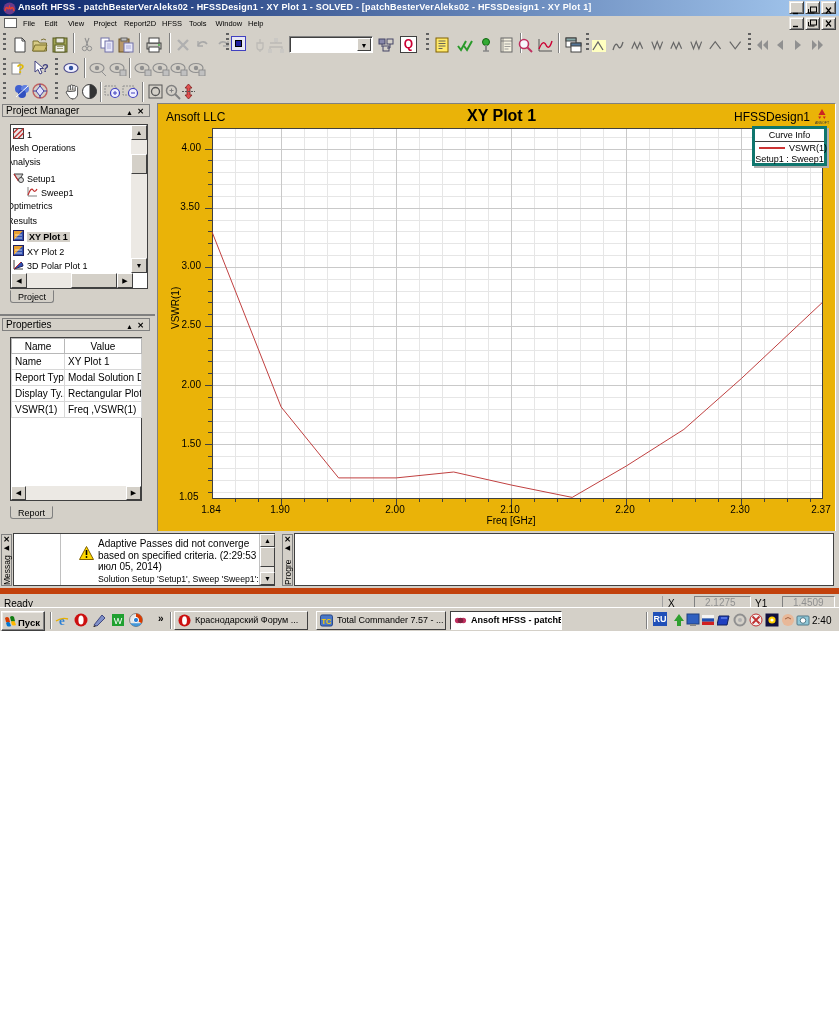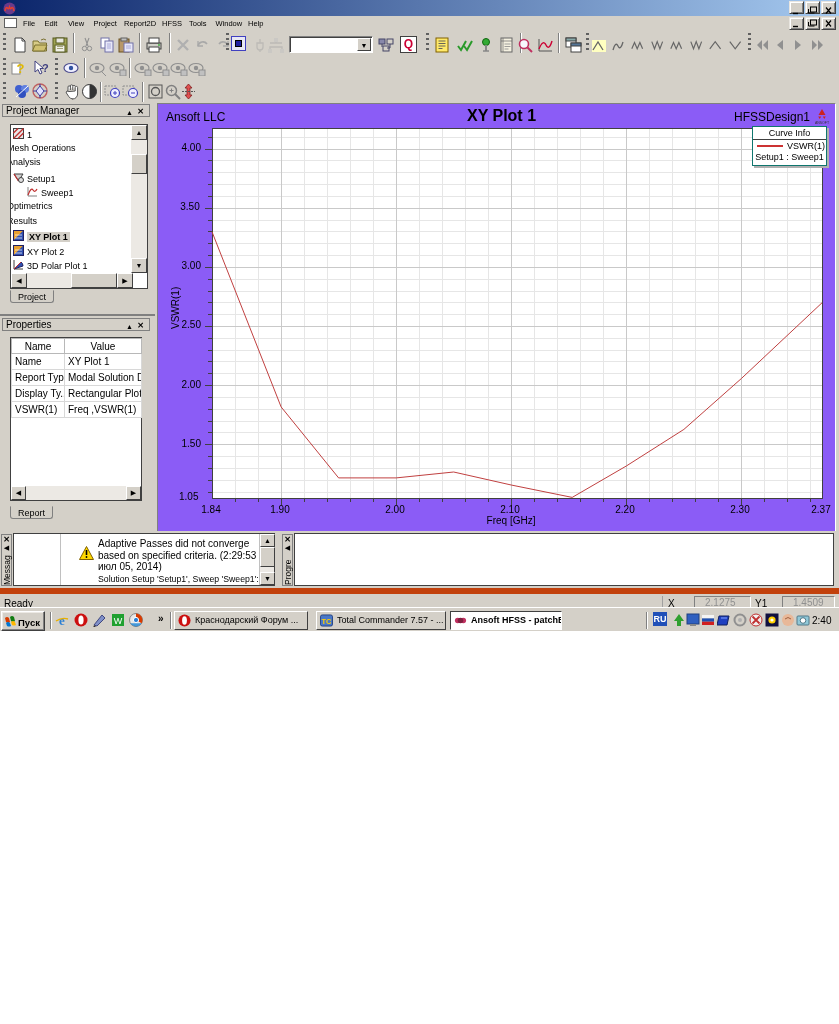--- a/index.html
+++ b/index.html
@@ -14,20 +14,21 @@
 .sb { background:#d4d0c8; border:1px solid; border-color:#fff #404040 #404040 #fff; }
 </style></head>
 <body>
 <div id="app">
 
 <div class="abs" style="left:0;top:0;width:839px;height:16px;background:linear-gradient(to right,#0a246a,#a6caf0);">
   <svg class="abs" style="left:3px;top:2px" width="13" height="13" viewBox="0 0 13 13">
         <circle cx="6.5" cy="6.5" r="6" fill="#6a3a8a"></circle>
         <path d="M2 9 Q3 4 4.5 6 Q5.5 8 6.5 5 Q7.5 8 8.5 6 Q10 4 11 9" fill="none" stroke="#e04030" stroke-width="1.6"></path>
       </svg>
+  <div class="abs" style="left:18px;top:2px;font-size:9px;font-weight:bold;color:#ffffff;white-space:nowrap;letter-spacing:0.2px">Ansoft HFSS - patchBesterVerAleks02 - HFSSDesign1 - XY Plot 1 - SOLVED - [patchBesterVerAleks02 - HFSSDesign1 - XY Plot 1]</div>
   <div class="abs" style="right:3px;top:1px;">
     <span class="capbtn"><svg width="13" height="11" viewBox="0 0 13 11">
             <path d="M3 8.5 h5" stroke="#000" stroke-width="1.4"></path>
           </svg></span><span class="capbtn"><svg width="13" height="11" viewBox="0 0 13 11">
             <rect x="4.5" y="2" width="6" height="5" fill="none" stroke="#000"></rect>
             <path d="M2.5 4 v4 h6" fill="none" stroke="#000"></path>
           </svg></span><span class="capbtn"><svg width="13" height="11" viewBox="0 0 13 11">
             <path d="M4 2.5 L9 8.5 M9 2.5 L4 8.5" stroke="#000" stroke-width="1.2"></path>
           </svg></span>
   </div>
@@ -389,21 +390,21 @@
   </tbody>
       </table>
   <style>.pc { border:1px solid #d8d8d8; height:16px; padding-left:3px; overflow:hidden; }</style>
   <div class="abs" style="left:0px;bottom:0px;width:130px;height:14px;background:#ece9e4;">
     <div class="sb" style="position:absolute;left:0;width:15px;height:14px;font-size:7px;text-align:center;line-height:12px">◀</div>
     <div class="sb" style="position:absolute;right:0;width:15px;height:14px;font-size:7px;text-align:center;line-height:12px">▶</div>
   </div>
 </div>
 <div class="tab" style="left:10px;top:506px;">Report</div>
 
-<div class="abs" style="left:157px;top:103px;width:679px;height:525px;background:#8b5cf6;border:1px solid;border-color:#808080 #fff #fff #808080;">
+<div class="abs" style="left:157px;top:103px;width:679px;height:525px;background:#eab308;border:1px solid;border-color:#808080 #fff #fff #808080;">
   <div class="abs" style="left:8px;top:6px;font-size:12px">Ansoft LLC</div>
   <div class="abs" style="left:4px;top:3px;width:679px;text-align:center;font-size:16px;font-weight:bold">XY Plot 1</div>
   <div class="abs" style="left:576px;top:6px;font-size:12px">HFSSDesign1</div>
   <svg class="abs" style="left:653px;top:4px" width="22" height="16" viewBox="0 0 22 16">
     <path d="M11 1 L14.5 7 L7.5 7 Z" fill="#cc2222"></path>
     <path d="M7.2 8.5 L10.2 8.5 L8.7 11 Z M11.8 8.5 L14.8 8.5 L13.3 11 Z" fill="#cc2222"></path>
     <text x="11" y="15.5" font-size="3.5" text-anchor="middle" fill="#333" font-family="Liberation Sans">ANSOFT</text>
   </svg>
   <svg class="abs" style="left:0;top:0" width="679" height="427" viewBox="0 0 679 427" shape-rendering="crispEdges">
     <rect x="54" y="24" width="610" height="370" fill="#ffffff"></rect>
@@ -519,21 +520,21 @@
 <line x1="560.4" y1="394" x2="560.4" y2="398" stroke="#404040"></line>
 <line x1="583.4" y1="394" x2="583.4" y2="401" stroke="#404040"></line>
 <line x1="606.5" y1="394" x2="606.5" y2="398" stroke="#404040"></line>
 <line x1="629.5" y1="394" x2="629.5" y2="398" stroke="#404040"></line>
 <line x1="652.5" y1="394" x2="652.5" y2="398" stroke="#404040"></line>
     <rect x="54" y="24" width="610" height="370" fill="none" stroke="#404040"></rect>
   </svg>
   <svg class="abs" style="left:0;top:0" width="679" height="427" viewBox="0 0 679 427">
     <polyline points="54.0,127.8 123.1,302.9 180.6,373.9 238.2,373.9 295.7,368.0 353.2,381.0 414.2,393.4 468.3,362.0 525.9,325.4 583.4,274.5 664.0,198.8" fill="none" stroke="#c04040" stroke-width="1"></polyline>
   </svg>
-  <div class="abs" style="left:594px;top:22px;width:75px;height:40px;background:#fff;border:1px solid #0f766e;box-shadow:2px 2px 0 #b0b0b0;font-size:9px">
+  <div class="abs" style="left:594px;top:22px;width:75px;height:40px;background:#fff;border:3px solid #0f766e;box-shadow:2px 2px 0 #b0b0b0;font-size:9px">
     <div style="text-align:center;border-bottom:1px solid #404040;height:13px;line-height:12px">Curve Info</div>
     <div style="position:relative;height:12px;">
           <div style="position:absolute;left:4px;top:5px;width:26px;height:2px;background:#cc3333"></div>
           <div style="position:absolute;left:34px;top:1px">VSWR(1)</div>
         </div>
     <div style="text-align:center;font-size:9px">Setup1 : Sweep1</div>
   </div>
   <div class="abs" style="left:12px;top:225px;font-size:10px;transform:rotate(-90deg);transform-origin:left top;white-space:nowrap">VSWR(1)</div>
   <div class="abs" style="left:0;top:411px;width:706px;text-align:center;font-size:10px">Freq [GHz]</div>
 </div>

